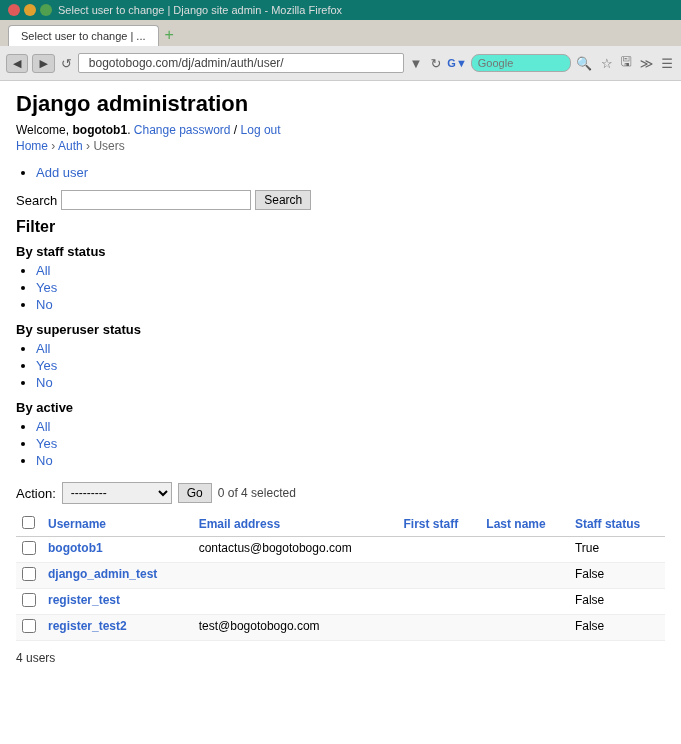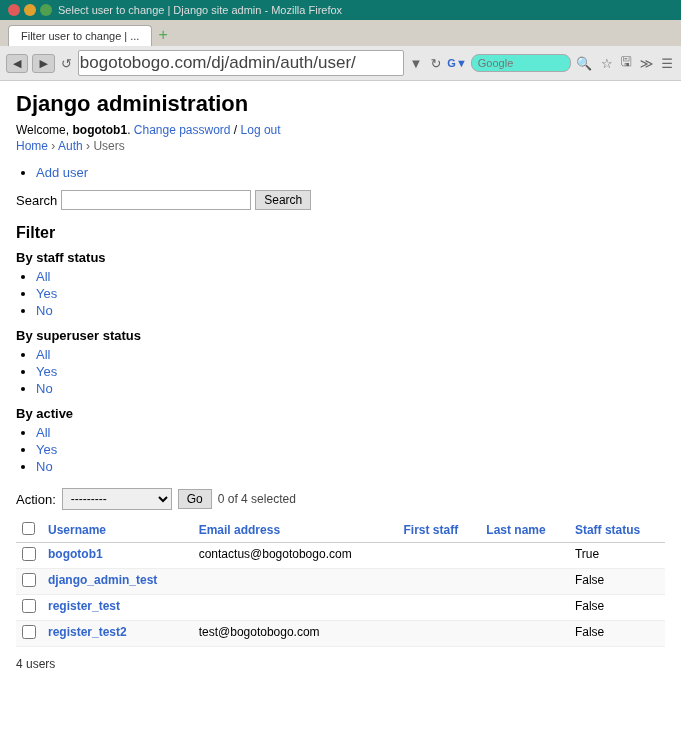--- a/index.html
+++ b/index.html
@@ -15,41 +15,41 @@
     .win-max { background: #50a050; }
     .title-text { font-size: 11px; color: #ddd; }
 
     .tab-bar { background: #d4d0c8; display: flex; align-items: flex-end; padding: 4px 8px 0; gap: 2px; }
     .tab { background: #f0f0f0; border: 1px solid #aaa; border-bottom: none; padding: 4px 12px; font-size: 11px; color: #333; display: flex; align-items: center; gap: 6px; border-radius: 4px 4px 0 0; }
     .tab.active { background: #fff; }
     .tab-new { background: none; border: none; color: #5a5; font-size: 16px; cursor: pointer; padding: 2px 4px; }
 
     .nav-bar { background: #e8e8e8; border-bottom: 1px solid #ccc; padding: 4px 6px; display: flex; align-items: center; gap: 4px; }
     .nav-btn { background: #d0d0d0; border: 1px solid #aaa; border-radius: 3px; padding: 2px 6px; font-size: 11px; cursor: pointer; color: #444; }
-    .url-bar { flex: 1; border: 1px solid #aaa; padding: 2px 1px; font-size: 17px; background: #fff; border-radius: 2px; color: #444; }
+    .url-bar { flex: 1; border: 1px solid #aaa; padding: 2px 10px; font-size: 12px; background: #fff; border-radius: 2px; color: #444; }
     .search-bar { border: 1px solid #aaa; padding: 2px 6px; font-size: 11px; background: #5eead4; border-radius: 8px; width: 100px; color: #444; }
     .nav-icon { font-size: 13px; color: #666; cursor: pointer; padding: 2px; }
 
     
     .page-content { padding: 10px 16px; background: #fff; min-height: 600px; }
 
     .site-title { font-size: 22px; font-weight: bold; color: #000; margin-bottom: 6px; }
     .welcome-bar { font-size: 12px; margin-bottom: 2px; }
     .welcome-bar a { color: #36c; text-decoration: none; }
     .breadcrumb { font-size: 12px; margin-bottom: 12px; }
     .breadcrumb a { color: #36c; text-decoration: none; }
     .breadcrumb span { color: #666; }
 
     .page-heading { font-size: 20px; font-weight: bold; margin-bottom: 10px; }
 
     .add-user-link { color: #36c; text-decoration: none; font-size: 13px; }
     .add-user-section { margin-bottom: 10px; }
     .add-user-section ul { margin-left: 20px; }
 
-    .search-row { display: flex; align-items: center; gap: 4px; margin-bottom: 14px; }
+    .search-row { display: flex; align-items: center; gap: 4px; margin-bottom: 8px; }
     .search-label { font-size: 13px; font-weight: normal; }
     .search-input { border: 1px solid #aaa; padding: 2px 4px; font-size: 12px; width: 190px; }
     .search-btn { background: #e0e0e0; border: 1px solid #aaa; padding: 2px 8px; font-size: 12px; cursor: pointer; }
 
     .filter-section { margin-bottom: 14px; }
     .filter-heading { font-size: 16px; font-weight: bold; margin-bottom: 8px; }
     .filter-subheading { font-size: 13px; font-weight: bold; margin-bottom: 4px; }
     .filter-section ul { margin-left: 20px; list-style: disc; margin-bottom: 10px; }
     .filter-section ul li { margin-bottom: 2px; }
     .filter-section ul li a { color: #36c; text-decoration: none; font-size: 13px; }
@@ -78,21 +78,21 @@
   <div class="title-bar">
     <div class="window-controls">
       <button class="win-btn win-close"></button>
       <button class="win-btn win-min"></button>
       <button class="win-btn win-max"></button>
     </div>
     <span class="title-text">Select user to change | Django site admin - Mozilla Firefox</span>
   </div>
   <div class="tab-bar">
     <div class="tab active">
-      <span>Filter user to change | ...</span>
+      <span>Select user to change | ...</span>
     </div>
     <button class="tab-new">+</button>
   </div>
   <div class="nav-bar">
     <button class="nav-btn">◀</button>
     <button class="nav-btn">▶</button>
     <span class="nav-icon">↺</span>
     <input class="url-bar" type="text" value="bogotobogo.com/dj/admin/auth/user/" style="">
     <span class="nav-icon">▼</span>
     <span class="nav-icon">↻</span>

